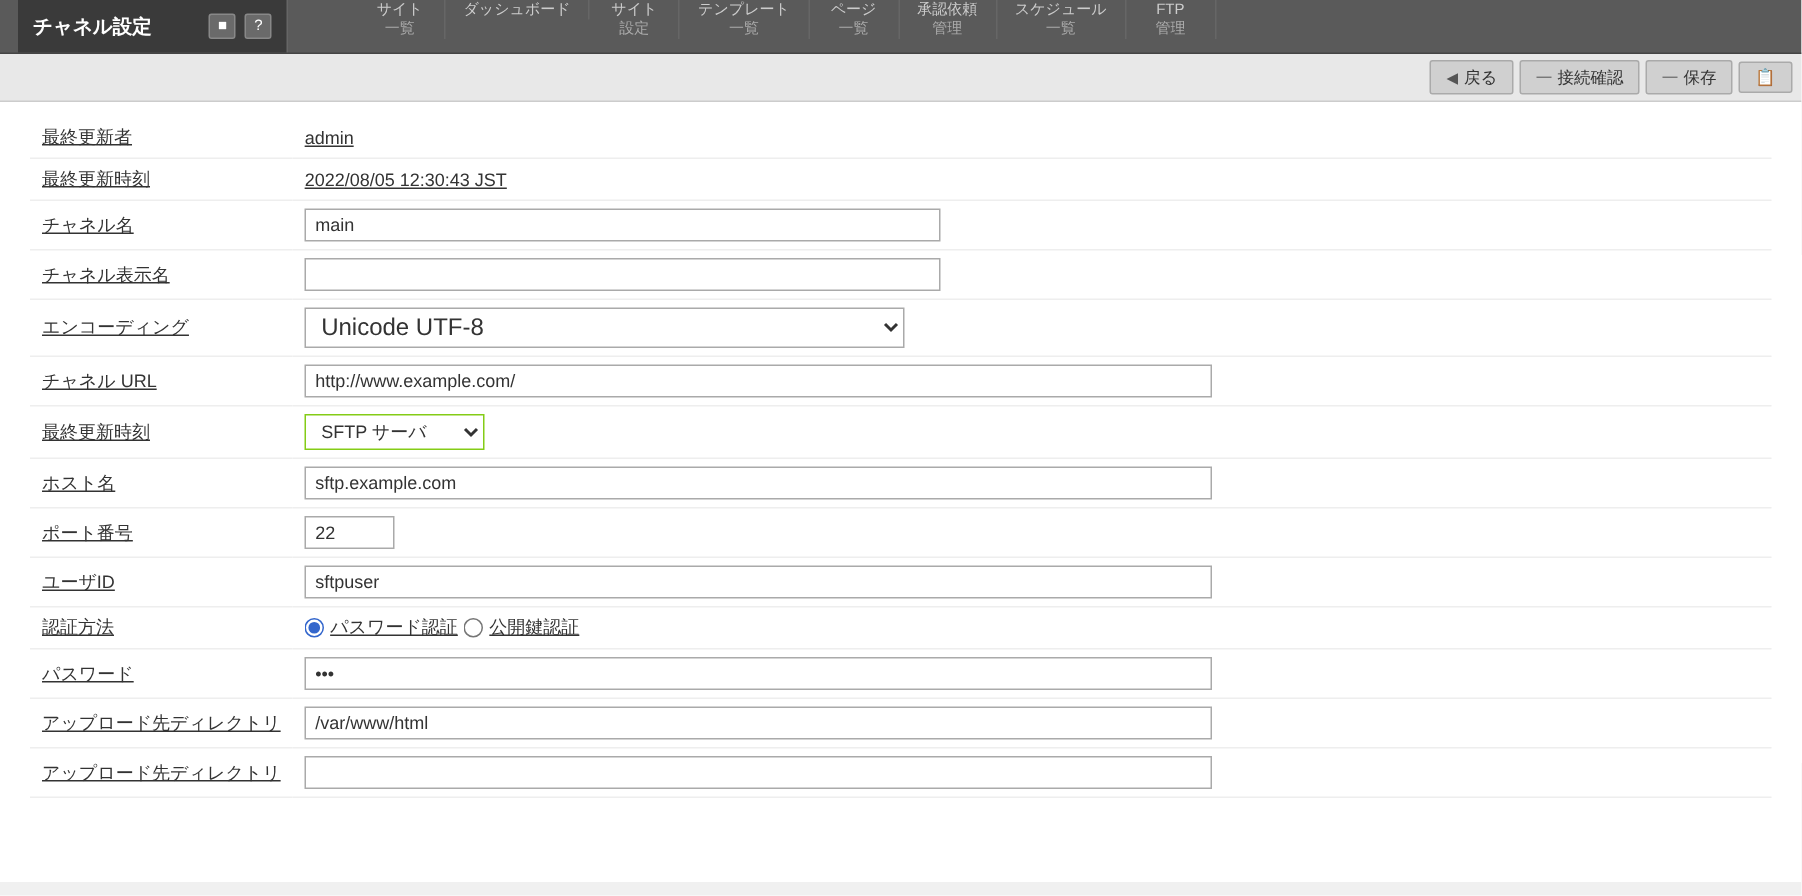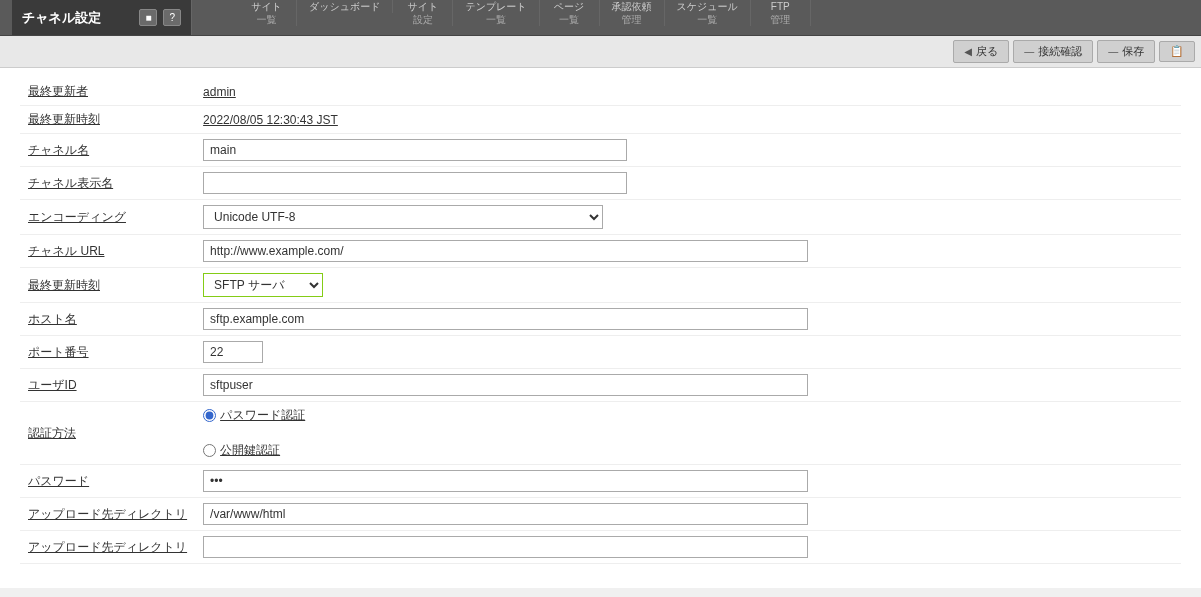--- a/index.html
+++ b/index.html
@@ -129,41 +129,40 @@
       background: #fff;
       outline: none;
     }
     .input-wide { width: 424px; }
     .input-small { width: 60px; }
     .input-full { width: 605px; }
 
     .form-select {
       border: 1px solid #aaa;
       padding: 3px 6px;
-      font-size: 12px;
+      font-size: 16px;
       color: #333;
       background: #fff;
       width: 400px;
       cursor: pointer;
     }
 
     .select-upload {
       border: 1px solid #84cc16;
       padding: 3px 6px;
       font-size: 12px;
       color: #333;
       background: #fff;
       width: 120px;
       cursor: pointer;
     }
 
     .radio-group {
       display: flex;
-      flex-direction: column;
-      gap: 18px;
+      gap: 4px;
     }
     .radio-item {
       display: flex;
       align-items: center;
       gap: 4px;
       cursor: pointer;
     }
     .radio-item input[type="radio"] {
       cursor: pointer;
       accent-color: #3366cc;

